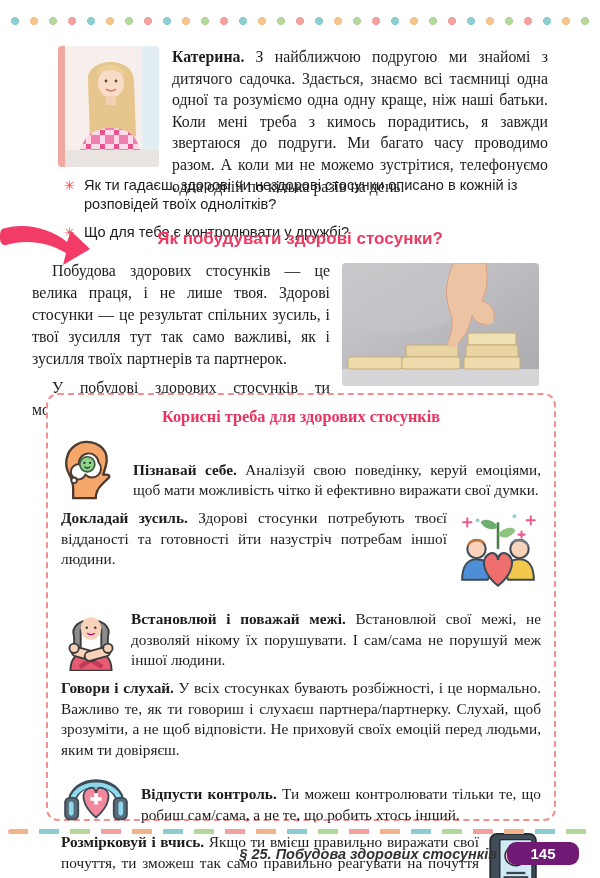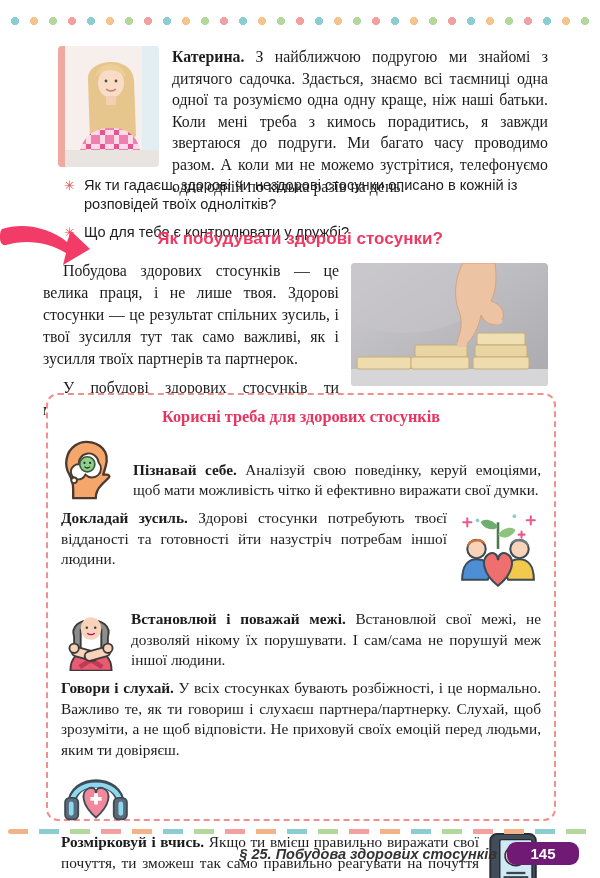--- a/index.html
+++ b/index.html
@@ -23,21 +23,21 @@
   .questions{position:absolute;top:176px;left:64px;right:36px;
     font-family:"Liberation Sans",sans-serif;font-size:14.6px;line-height:19px;color:#202020;}
   .question{display:flex;gap:9px;margin-bottom:9px;}
   .qicon{color:#f04848;font-size:13px;line-height:19px;flex:none;}
 
   .heading-row{position:absolute;top:222px;left:0;right:0;height:34px;}
   .arrow{position:absolute;left:0;top:0;width:90px;height:46px;}
   .section-heading{text-align:center;font-family:"Liberation Sans",sans-serif;
     font-weight:bold;font-size:17px;color:#ee3a63;line-height:34px;margin:0;}
 
-  .intro{position:absolute;top:260px;left:43px;right:52px;display:flex;gap:12px;}
+  .intro{position:absolute;top:260px;left:32px;right:52px;display:flex;gap:12px;}
   .intro-text{width:298px;font-size:15.8px;line-height:22px;text-align:justify;}
   .intro-text p{margin:0 0 7px;text-indent:20px;}
   .steps-photo{width:197px;height:123px;flex:none;border-radius:4px;overflow:hidden;margin-top:3px;}
 
   .tips-box{position:absolute;top:393px;left:46px;right:44px;bottom:57px;
     border:2px dashed #f28f8f;border-radius:12px;padding:10px 13px 6px;box-sizing:border-box;background:#fff;}
   .tips-title{text-align:center;font-weight:bold;font-size:16.3px;color:#e73560;margin:2px 0 10px;}
   .tip{font-size:15.3px;line-height:20.6px;text-align:justify;margin-bottom:7px;}
   .tip-lead{font-weight:bold;}
   .tip-flex{display:flex;gap:10px;align-items:flex-end;margin-bottom:7px;}
@@ -208,20 +208,21 @@
         <path d="M10 40 C10 12 62 12 62 40" fill="none" stroke="#8ed8ee" stroke-width="5" stroke-linecap="round"></path>
         <g stroke="#3e4a56" stroke-width="2">
           <rect x="3" y="33" width="14" height="23" rx="5" fill="#5c6b7a"></rect>
           <rect x="55" y="33" width="14" height="23" rx="5" fill="#5c6b7a"></rect>
         </g>
         <rect x="7" y="37" width="5" height="15" rx="2.5" fill="#8ed8ee"></rect>
         <rect x="60" y="37" width="5" height="15" rx="2.5" fill="#8ed8ee"></rect>
         <path d="M36 54 C21 41 19 27 28 23 C33 20.5 36 24 36 28 C36 24 39 20.5 44 23 C53 27 51 41 36 54 Z" fill="#f2889b" stroke="#3e4a56" stroke-width="2"></path>
         <path d="M34 28 h4 v4 h4 v4 h-4 v4 h-4 v-4 h-4 v-4 h4 Z" fill="#fff"></path>
       </svg>
+      <div class="tip"><span class="tip-lead">Відпусти контроль.</span> <span>Ти можеш контролювати тільки те, що робиш сам/сама, а не те, що робить хтось інший.</span></div>
     </div>
 
     <div class="tip clearfix">
       <svg class="icon-right" width="54" height="74" viewBox="0 0 56 78">
         <rect x="3" y="2" width="48" height="66" rx="7" fill="#434c59" stroke="#262b33" stroke-width="2"></rect>
         <rect x="13" y="8" width="34" height="44" rx="2" fill="#cfe9f5" stroke="#262b33" stroke-width="1.5"></rect>
         <ellipse cx="30" cy="25" rx="11.5" ry="10.5" fill="#f6c3ca" stroke="#262b33" stroke-width="1.5"></ellipse>
         <path d="M30 15 v8 M24 18 q3 2 0 5 M36 18 q-3 2 0 5" stroke="#262b33" stroke-width="1" fill="none"></path>
         <path d="M30 33 C23 27 22 21.5 26 20 C28.5 19 30 21 30 23 C30 21 31.5 19 34 20 C38 21.5 37 27 30 33 Z" fill="#e85b72"></path>
         <rect x="20" y="42" width="20" height="2.4" fill="#3a4350"></rect>

